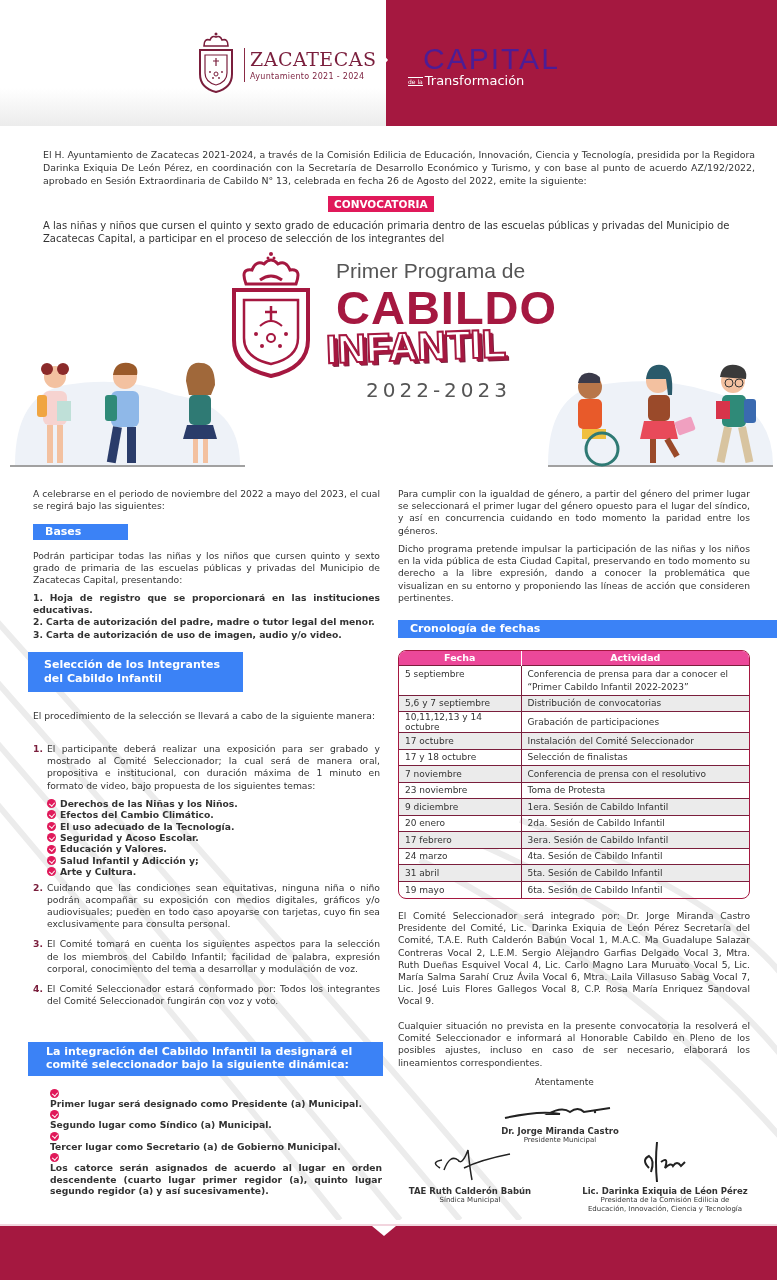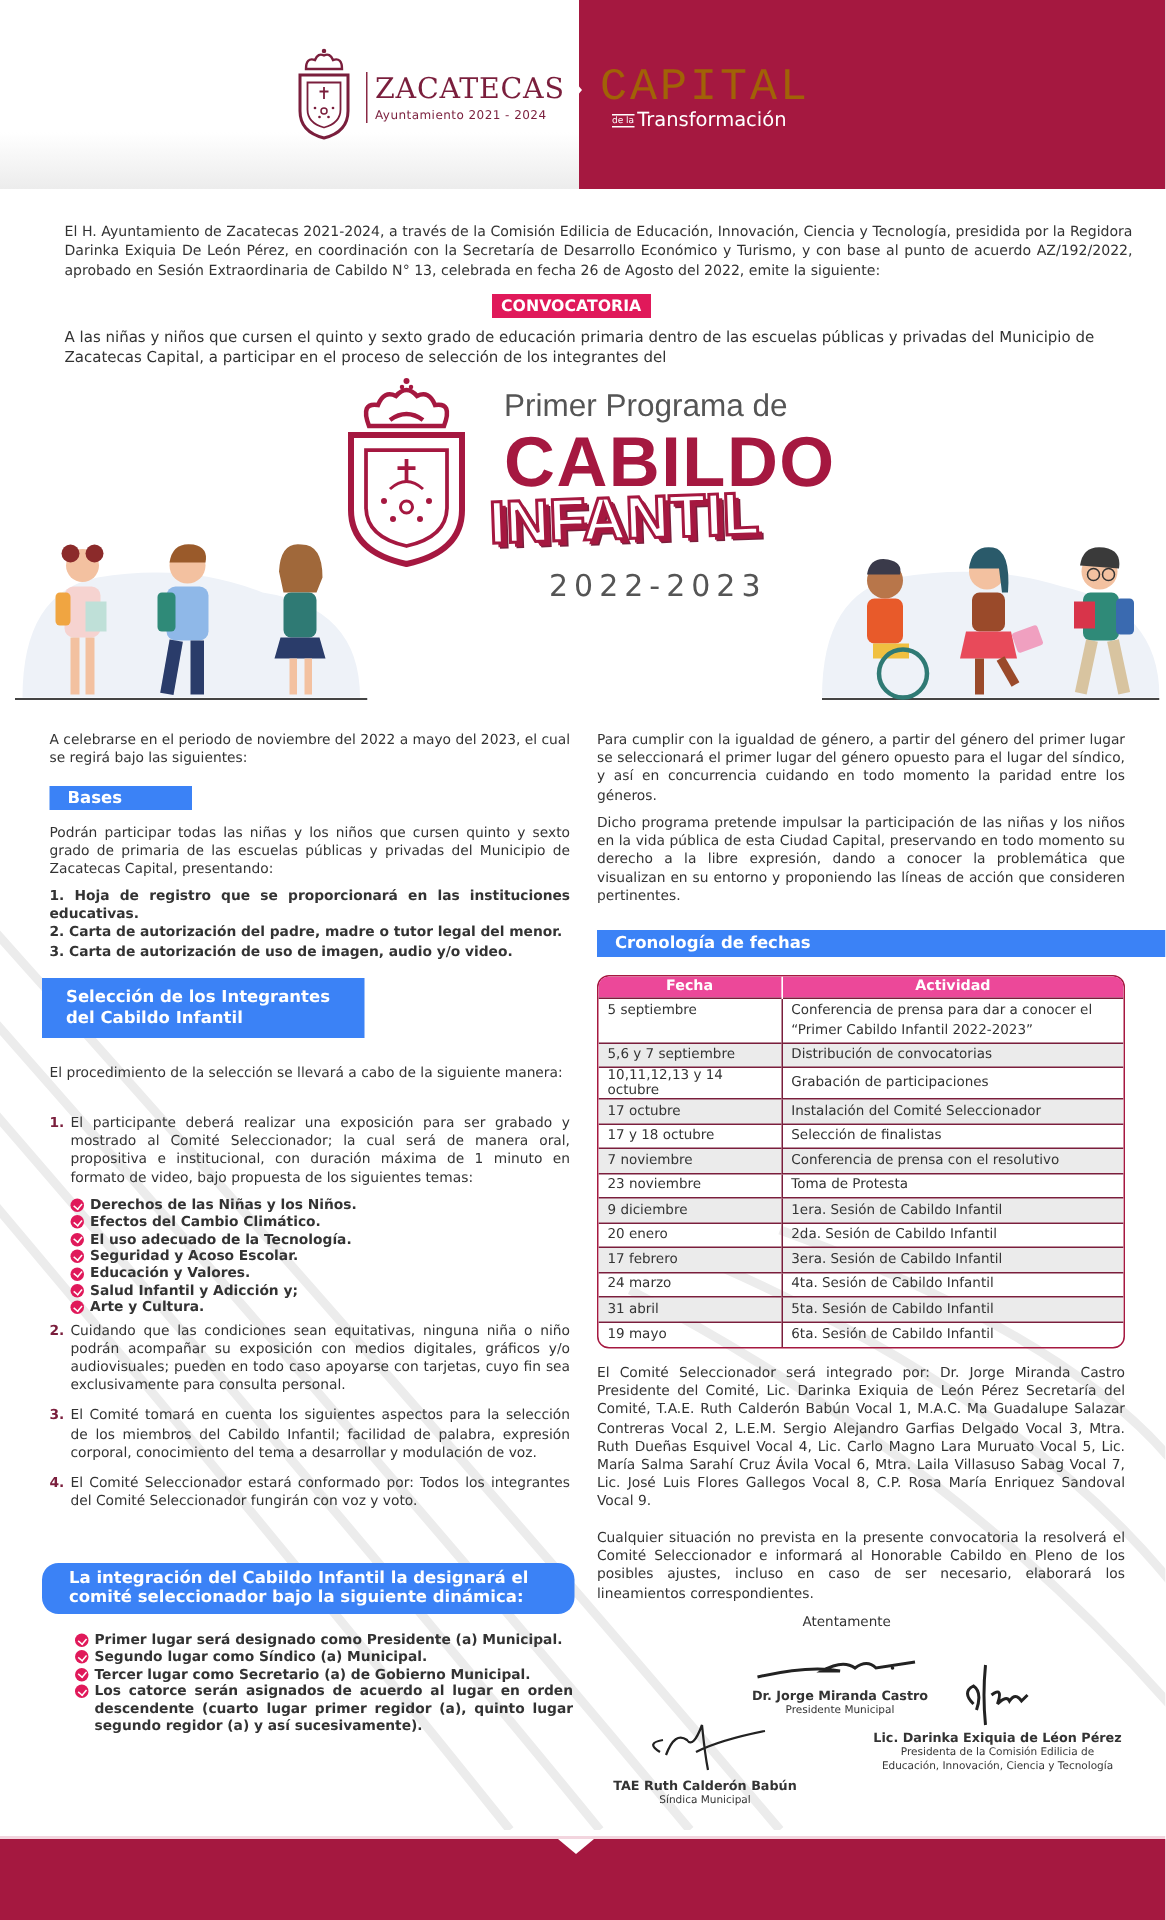--- a/index.html
+++ b/index.html
@@ -11,22 +11,22 @@
   .header-left { position: absolute; left: 0; top: 0; width: 386px; height: 126px;
     background: linear-gradient(to bottom, #ffffff 70%, #ececec 100%); }
   .header-right { position: absolute; left: 386px; top: 0; width: 391px; height: 126px; background: #a51840; }
   .header-arrow { position: absolute; left: 378px; top: 48px; width: 0; height: 0;
     border-top: 12px solid transparent; border-bottom: 12px solid transparent; border-left: 10px solid #ffffff; }
   .zac-logo { position: absolute; left: 196px; top: 30px; width: 40px; height: 66px; }
   .zac-sep { position: absolute; left: 244px; top: 48px; width: 1px; height: 34px; background: #8a2a45; }
   .zac-name { position: absolute; left: 250px; top: 48px; font-family: "DejaVu Serif", serif; font-size: 19px;
     color: #7a1e3c; letter-spacing: 0.5px; }
   .zac-sub { position: absolute; left: 250px; top: 72px; font-size: 8px; color: #7a1e3c; letter-spacing: 0.3px; }
-  .capital-title { position: absolute; left: 400px; top: 42px; font-family: Liberation Mono, monospace;
-    font-size: 30px; letter-spacing: 2px; color: #a16207; }
+  .capital-title { position: absolute; left: 423px; top: 42px; font-family: Liberation Sans, sans-serif;
+    font-size: 30px; letter-spacing: 2px; color: #4c1d95; }
   .capital-sub { position: absolute; left: 408px; top: 73px; font-size: 13px; color: #ffffff; }
   .capital-sub .dela { font-size: 6px; border-top: 1px solid #fff; border-bottom: 1px solid #fff; margin-right: 2px; vertical-align: middle; }
 
   
   .intro { position: absolute; left: 43px; top: 148px; width: 712px; font-size: 9.4px; line-height: 13.2px;
     text-align: justify; color: #333; }
   .convocatoria { position: absolute; left: 328px; top: 196px; background: #e0195a; color: #fff;
     font-weight: bold; font-size: 10.5px; padding: 2px 6px; }
   .intro2 { position: absolute; left: 43px; top: 219px; width: 712px; font-size: 10px; line-height: 13.2px; color: #333; }
 
@@ -48,38 +48,38 @@
 
   
   .col { position: absolute; font-size: 9.2px; line-height: 12.2px; color: #333; }
   .para { text-align: justify; }
   .left-col { left: 33px; width: 347px; }
   .right-col { left: 398px; width: 352px; }
 
   .pink-bar { background: #3b82f6; color: #fff; font-weight: bold; }
   .bases-bar { position: absolute; left: 33px; top: 524px; width: 95px; height: 16px; font-size: 11px; padding: 1px 12px; }
   .sel-bar { position: absolute; left: 28px; top: 652px; width: 215px; height: 40px; font-size: 11px; line-height: 14px; padding: 6px 16px; }
-  .integ-bar { position: absolute; left: 28px; top: 1042px; width: 355px; height: 34px; font-size: 11px; line-height: 13px; padding: 3px 18px; border-radius: 11px; }
+  .integ-bar { position: absolute; left: 28px; top: 1042px; width: 355px; height: 34px; font-size: 11px; line-height: 13px; padding: 3px 18px; }
   .crono-bar { position: absolute; left: 398px; top: 620px; width: 379px; height: 18px; font-size: 11px; padding: 2px 12px; }
 
   .blist { list-style: none; }
   .blist li { margin-bottom: 0; }
   .bold { font-weight: bold; }
 
   .numlist .item { display: flex; margin-bottom: 8px; }
   .numlist .num { width: 14px; font-weight: bold; flex-shrink: 0; color: #7a1e3c; }
   .numlist .txt { flex: 1; text-align: justify; }
 
   .checklist { list-style: none; margin-top: 6px; }
   .checklist li { display: flex; align-items: center; font-weight: bold; line-height: 11.4px; }
   .check { width: 9px; height: 9px; border-radius: 50%; background: #e0195a; margin-right: 4px; flex-shrink: 0;
     position: relative; }
   .check::after { content: ""; position: absolute; left: 2.5px; top: 1.5px; width: 2.5px; height: 4px;
     border-right: 1.3px solid #fff; border-bottom: 1.3px solid #fff; transform: rotate(40deg); }
-  .checklist.integ li { align-items: flex-start; }
+  .checklist.integ li { align-items: flex-start; flex-direction: column; }
   .checklist.integ li .check { margin-top: 1px; }
   .checklist.integ li span.t { text-align: justify; flex: 1; }
 
   
   .table-wrap { position: absolute; left: 398px; top: 650px; width: 352px; border: 1px solid #a51840;
     border-radius: 8px; overflow: hidden; }
   table { width: 100%; border-collapse: collapse; font-size: 9px; }
   th { background: #ec4899; color: #fff; font-weight: bold; font-size: 9.5px; height: 14px; padding: 0; border-right: 1px solid #fff; }
   th:last-child { border-right: none; }
   td { padding: 0 6px; height: 16.5px; border-top: 1px solid #7a1e3c; border-right: 1px solid #7a1e3c; vertical-align: middle; color: #333; }
@@ -402,21 +402,21 @@
 </div>
 
 <div class="sig" style="left:400px; top:1140px; width:140px;">
   <svg width="120" height="46" viewBox="0 0 120 46">
     <path d="M30 28 Q20 22 32 20 M34 30 Q40 14 48 20 Q52 26 58 10 Q60 30 62 40 M54 28 Q70 20 100 14" fill="none" stroke="#222" stroke-width="1.5"></path>
   </svg>
   <div class="name">TAE Ruth Calderón Babún</div>
   <div class="role">Síndica Municipal</div>
 </div>
 
-<div class="sig" style="left:570px; top:1106px; width:190px;">
+<div class="sig" style="left:570px; top:1138px; width:190px;">
   <svg width="120" height="48" viewBox="0 0 120 48">
     <path d="M44 30 Q36 22 44 18 Q50 22 46 34 M52 4 Q50 24 52 44 M56 24 Q64 18 60 30 Q66 24 68 28 Q72 22 76 28 L80 24" fill="none" stroke="#222" stroke-width="2"></path>
   </svg>
   <div class="name">Lic. Darinka Exiquia de Léon Pérez</div>
   <div class="role">Presidenta de la Comisión Edilicia de</div>
   <div class="role">Educación, Innovación, Ciencia y Tecnología</div>
 </div>
 
 <div class="footer-edge"></div>
 <div class="footer"></div>

